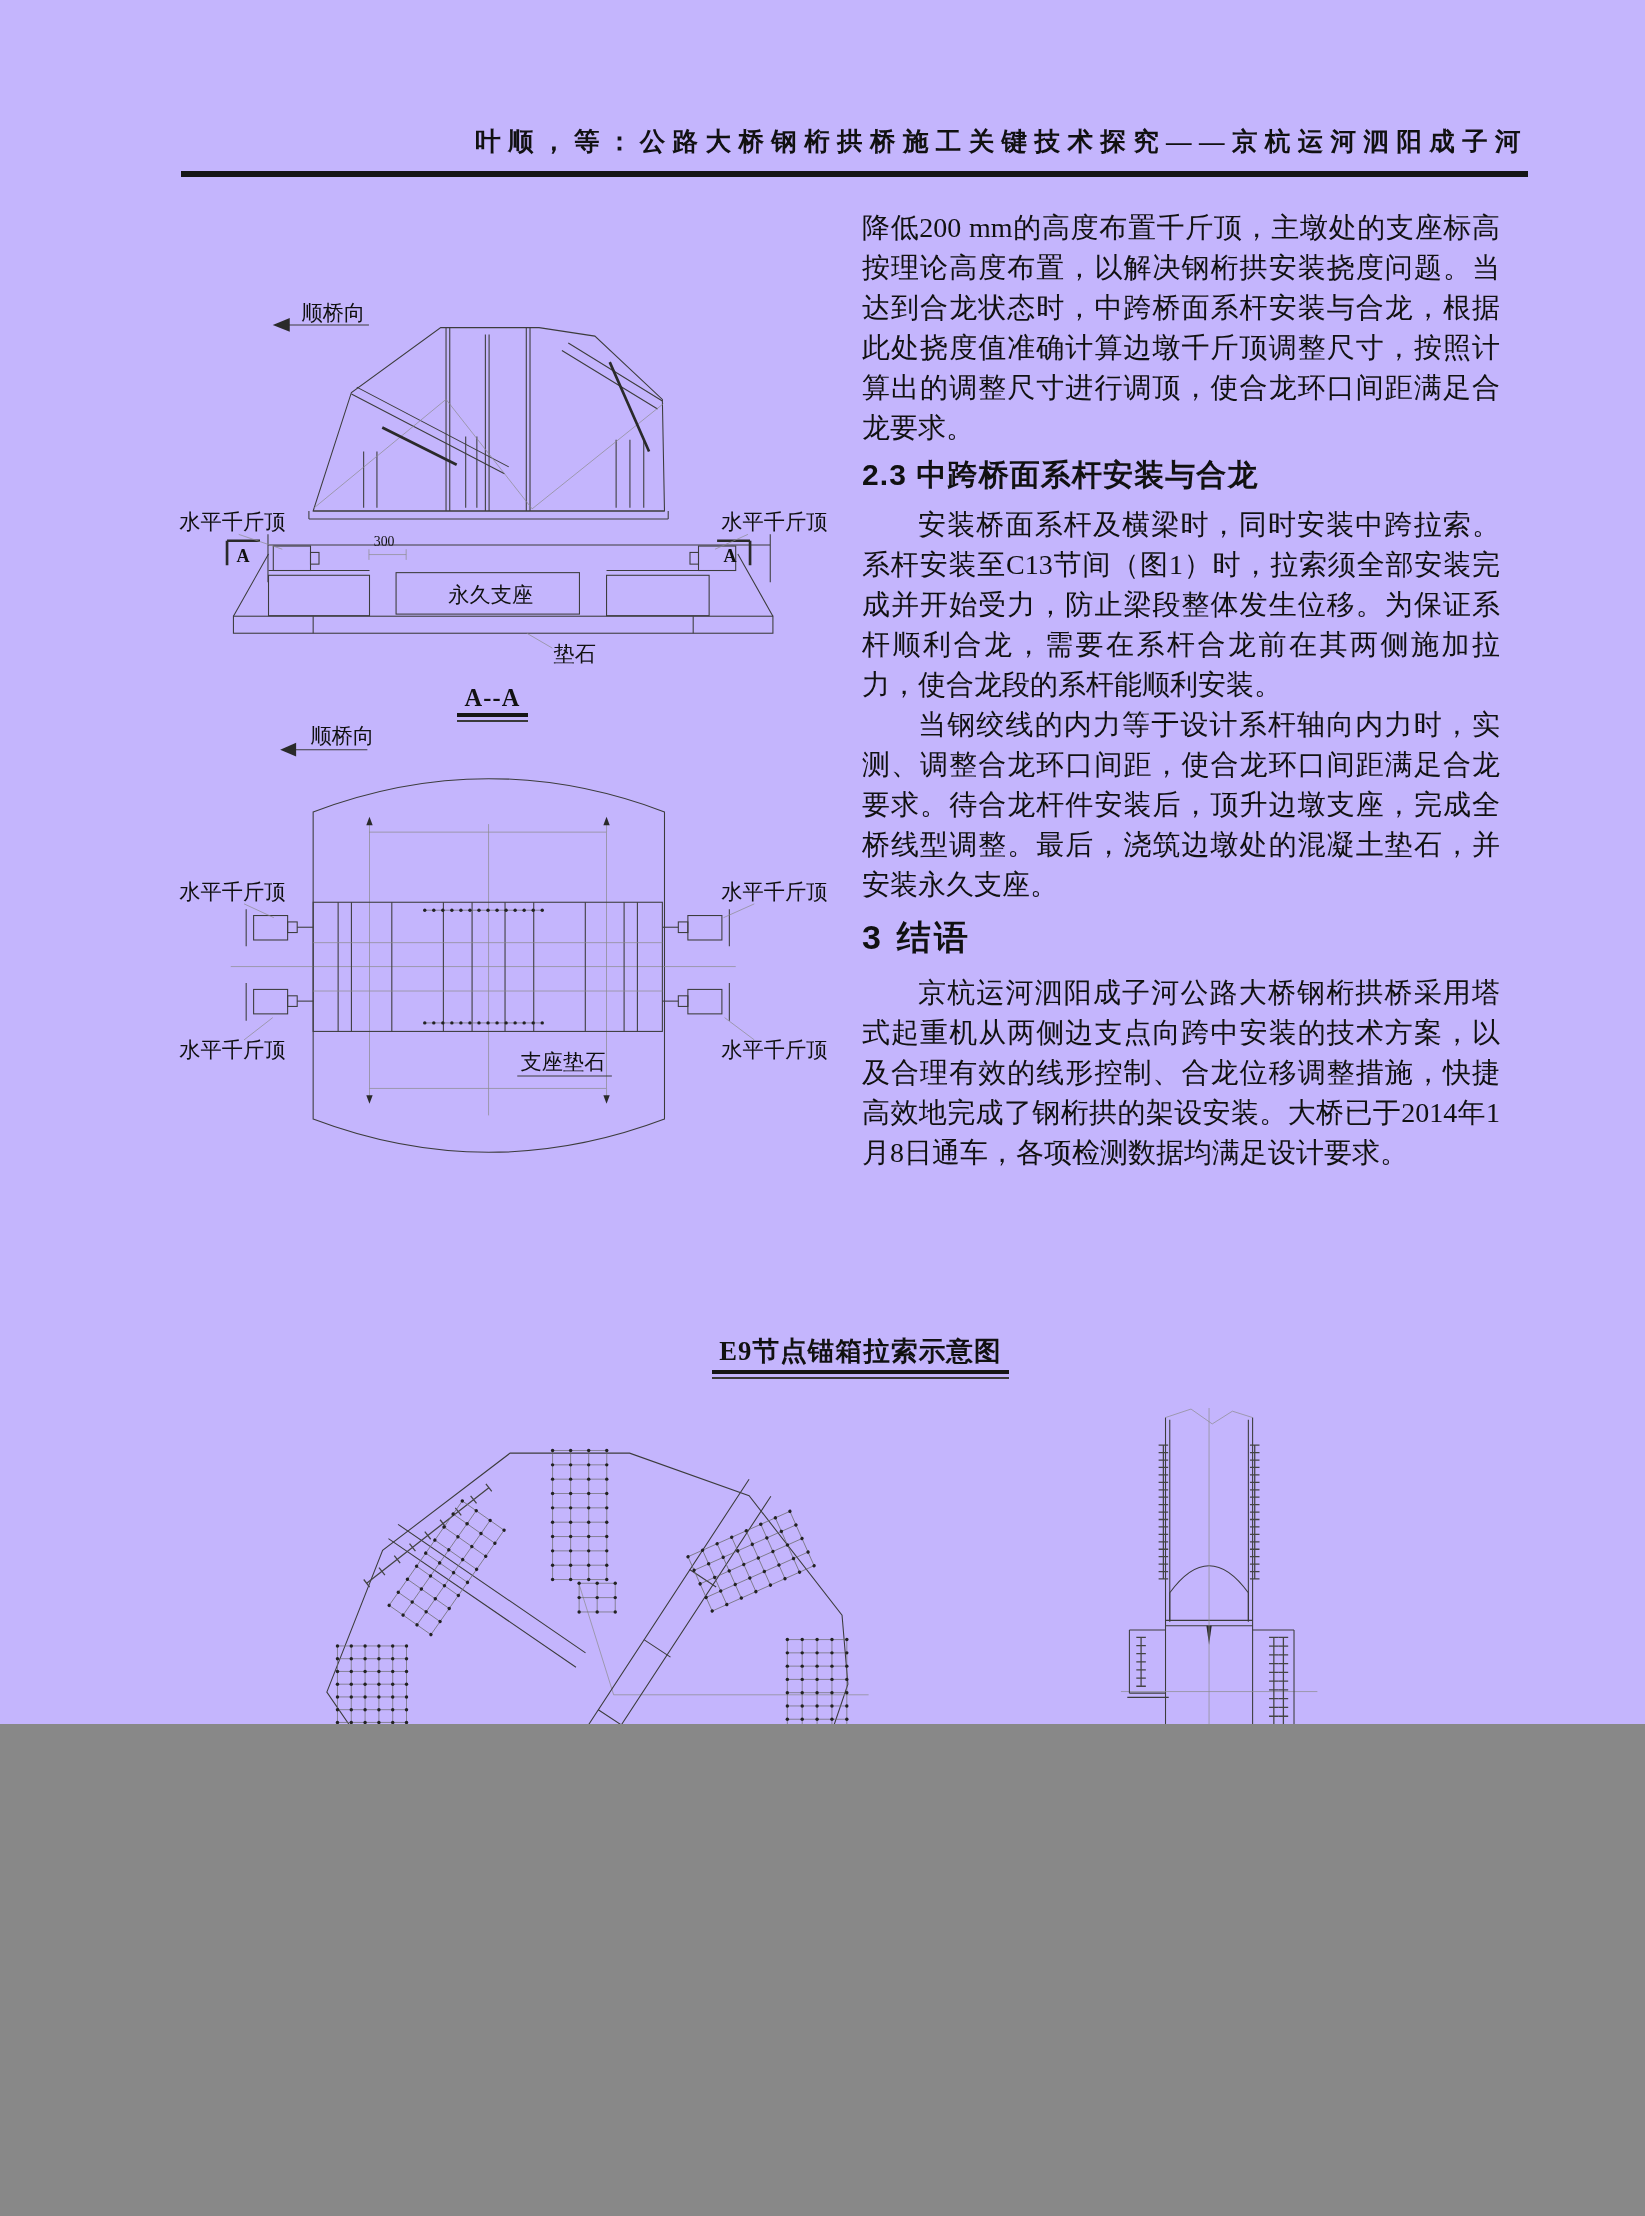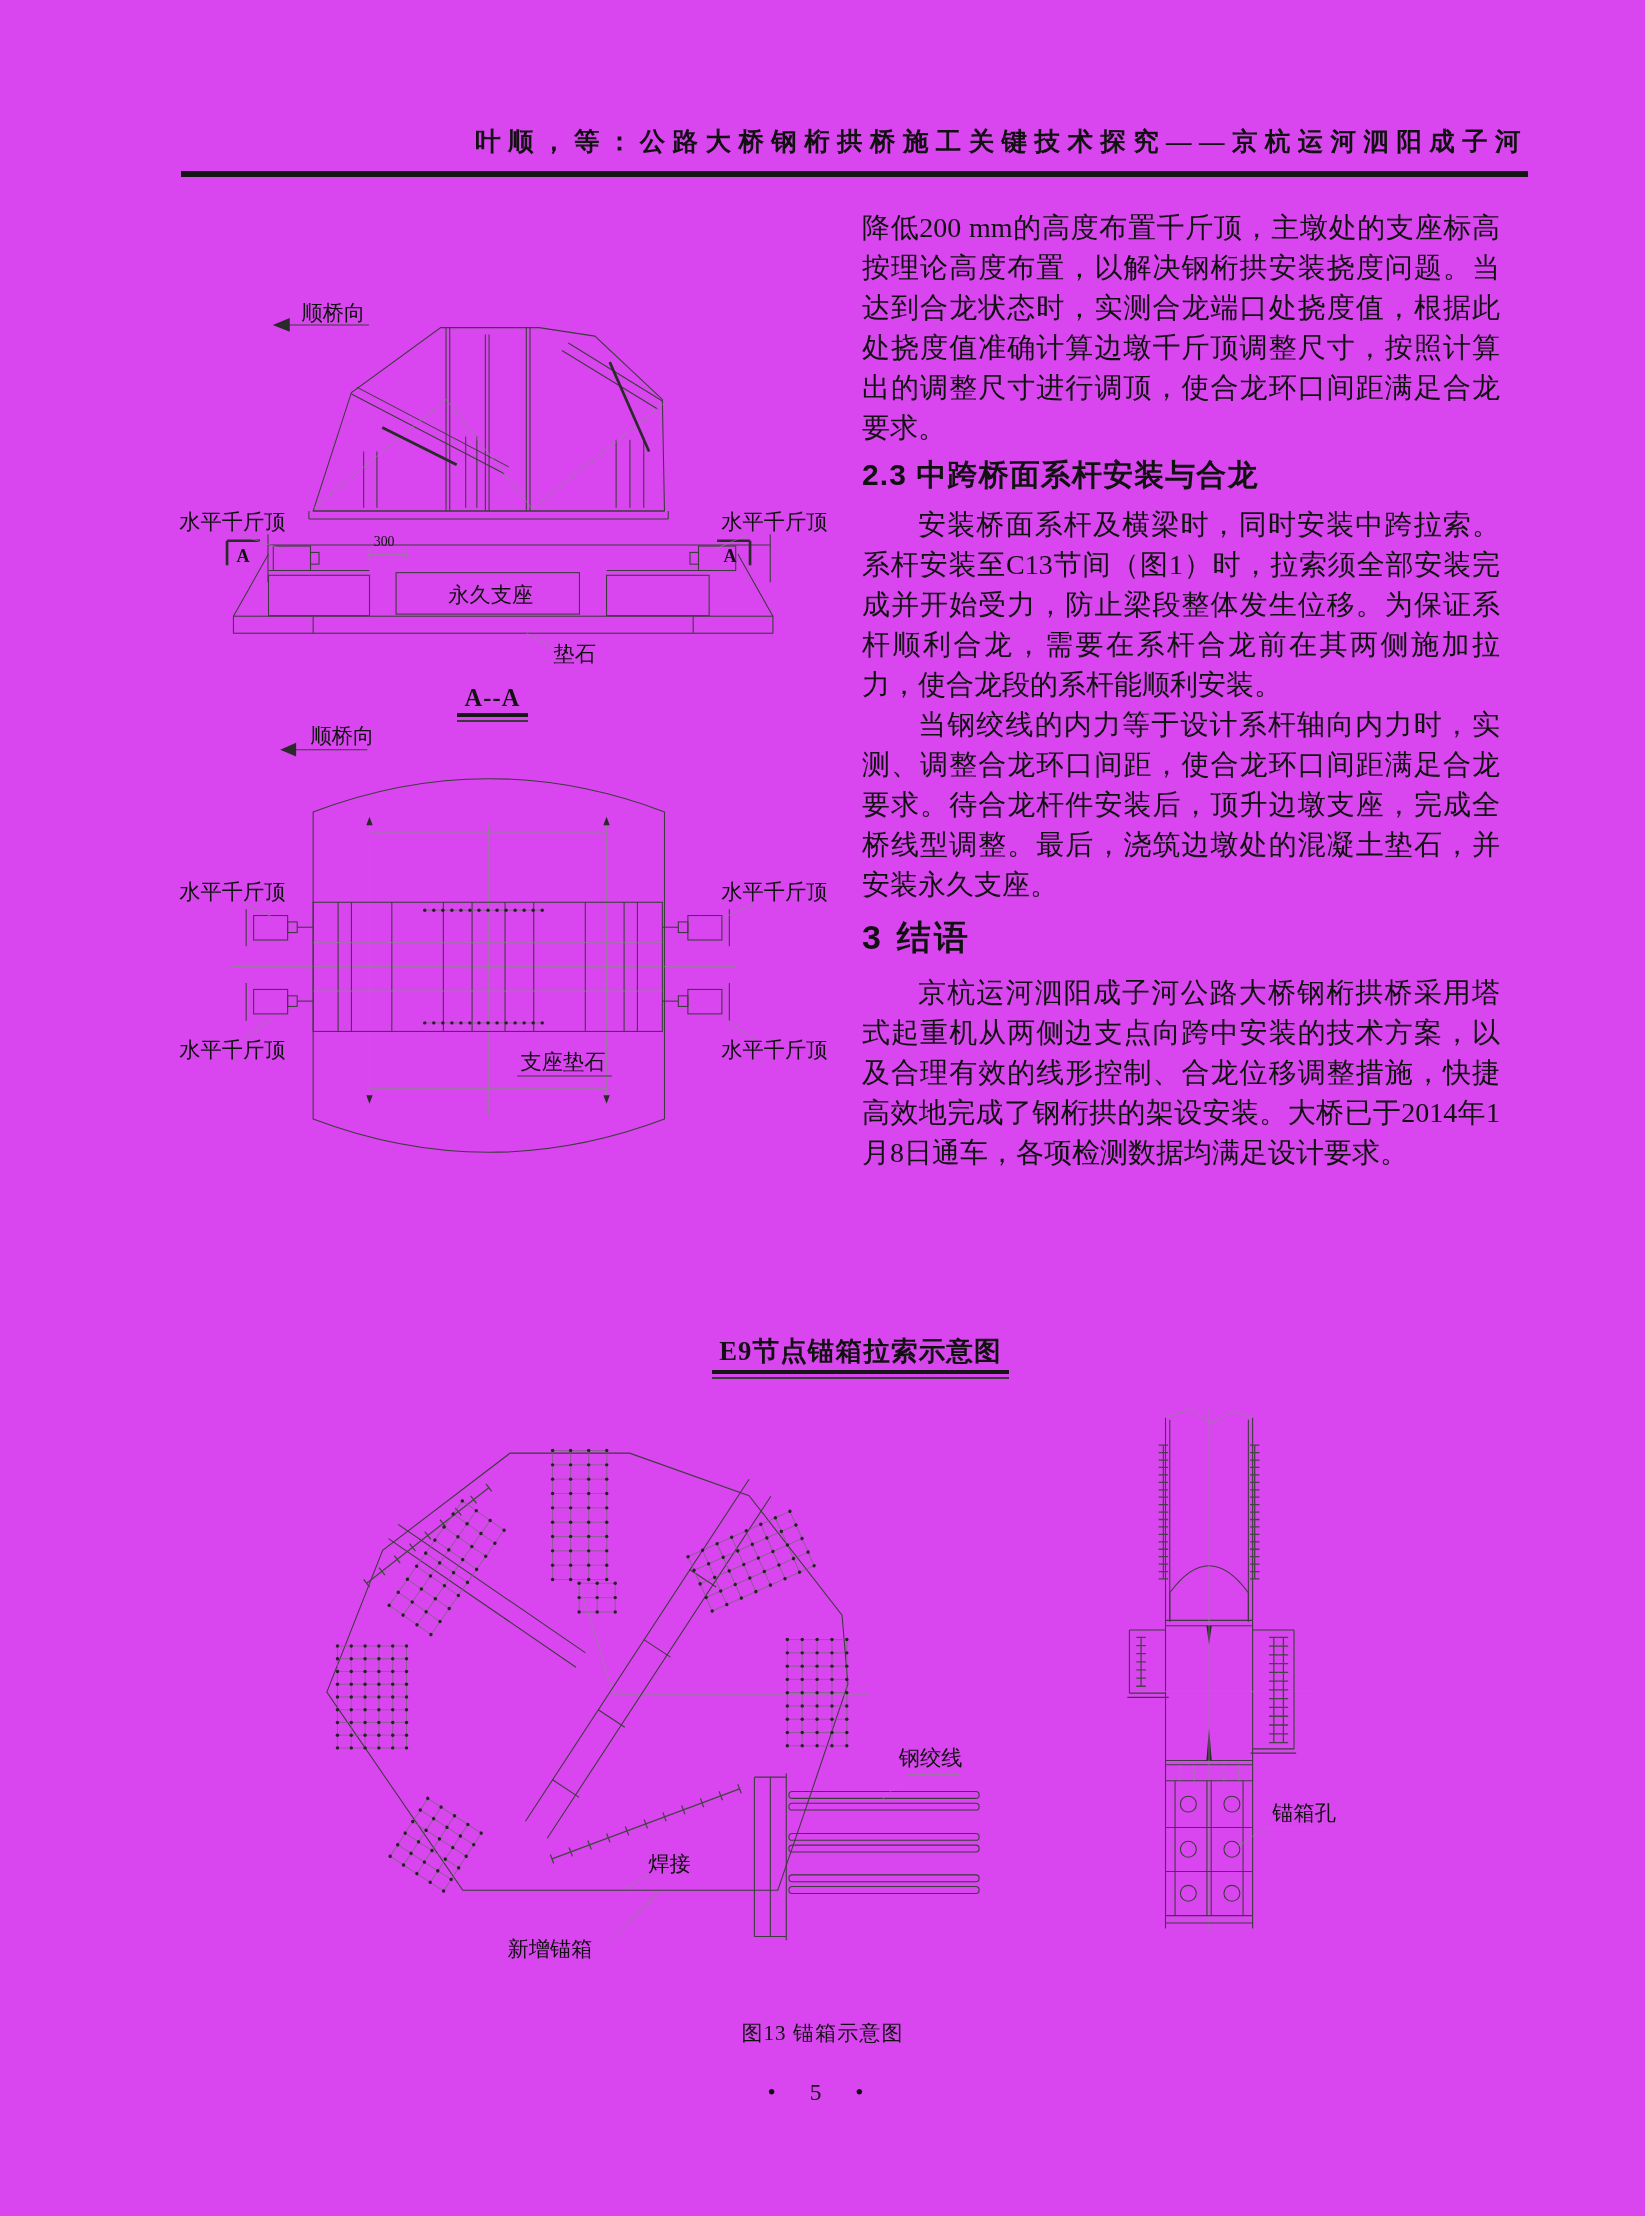--- a/index.html
+++ b/index.html
@@ -1,17 +1,17 @@
 <!DOCTYPE html>
 <html style="font-size:8.5px"><head>
 <meta charset="utf-8">
 <style>
   html,body { margin:0; padding:0; background:#888; }
   .page {
-    position:relative; width:1645px; height:2216px; background:#d946ef;
+    position:relative; width:1645px; height:1724px; background:#c4b5fd;
     font-family:"Liberation Serif", serif; color:#111; overflow:hidden;
   }
   .abs { position:absolute; }
   
   .hdr { position:absolute; top:124px; right:117px; font-weight:bold; font-size:25.5px;
          letter-spacing:7.4px; white-space:nowrap; }
   .hrule { position:absolute; left:181px; right:117px; top:171px; height:5.8px; background:#151515; }
   
   p.body { font-size:28px; line-height:40px; text-align:justify; margin:0; }
   .indent { text-indent:56px; }
@@ -197,21 +197,21 @@
     <path class="thin" d="M160,596 L214,554"></path>
     <text x="1058" y="628">水平千斤顶</text>
     <path class="thin" d="M1120,596 L1064,554"></path>
     <text x="680" y="650">支座垫石</text>
     <path d="M674,664 H852"></path>
   </svg>
 
 
 
   <div class="abs" style="left:862px; top:208px; width:638px;">
-    <p class="body">降低200 mm的高度布置千斤顶，主墩处的支座标高按理论高度布置，以解决钢桁拱安装挠度问题。当达到合龙状态时，实测合龙端口处挠度值，根据此处挠度值准确计算边墩千斤顶调整尺寸，按照计算出的调整尺寸进行调顶，使合龙环口间距满足合龙要求。</p>
+    <p class="body">降低200 mm的高度布置千斤顶，主墩处的支座标高按理论高度布置，以解决钢桁拱安装挠度问题。当达到合龙状态时，中跨桥面系杆安装与合龙，根据此处挠度值准确计算边墩千斤顶调整尺寸，按照计算出的调整尺寸进行调顶，使合龙环口间距满足合龙要求。</p>
     <h2 class="h23">2.3 中跨桥面系杆安装与合龙</h2>
     <p class="body indent">安装桥面系杆及横梁时，同时安装中跨拉索。系杆安装至C13节间（图1）时，拉索须全部安装完成并开始受力，防止梁段整体发生位移。为保证系杆顺利合龙，需要在系杆合龙前在其两侧施加拉力，使合龙段的系杆能顺利安装。</p>
     <p class="body indent">当钢绞线的内力等于设计系杆轴向内力时，实测、调整合龙环口间距，使合龙环口间距满足合龙要求。待合龙杆件安装后，顶升边墩支座，完成全桥线型调整。最后，浇筑边墩处的混凝土垫石，并安装永久支座。</p>
     <h2 class="h3">3 结语</h2>
     <p class="body indent">京杭运河泗阳成子河公路大桥钢桁拱桥采用塔式起重机从两侧边支点向跨中安装的技术方案，以及合理有效的线形控制、合龙位移调整措施，快捷高效地完成了钢桁拱的架设安装。大桥已于2014年1月8日通车，各项检测数据均满足设计要求。</p>
   </div>
 
   <div class="figtitle-wrap" style="left:159px; top:1333px; width:1403px;">
     <span class="dblu ftitle13">E9节点锚箱拉索示意图</span>
   </div>

